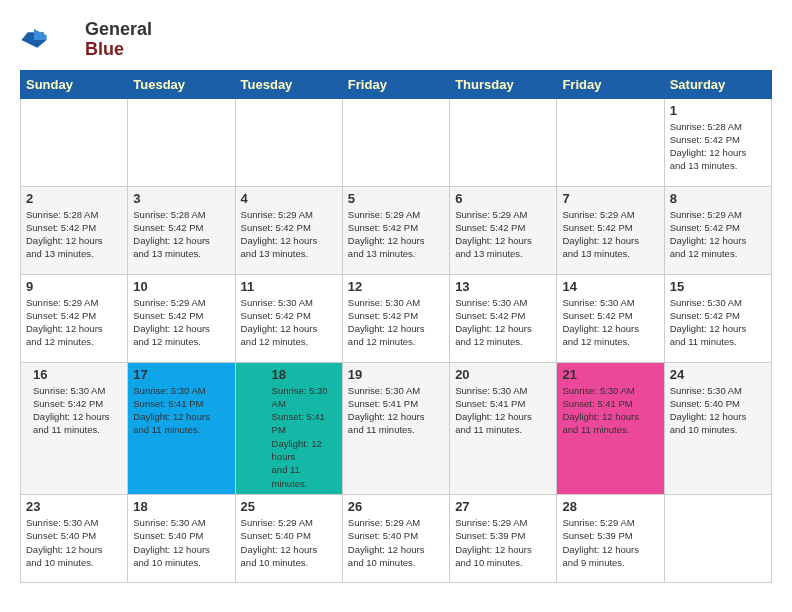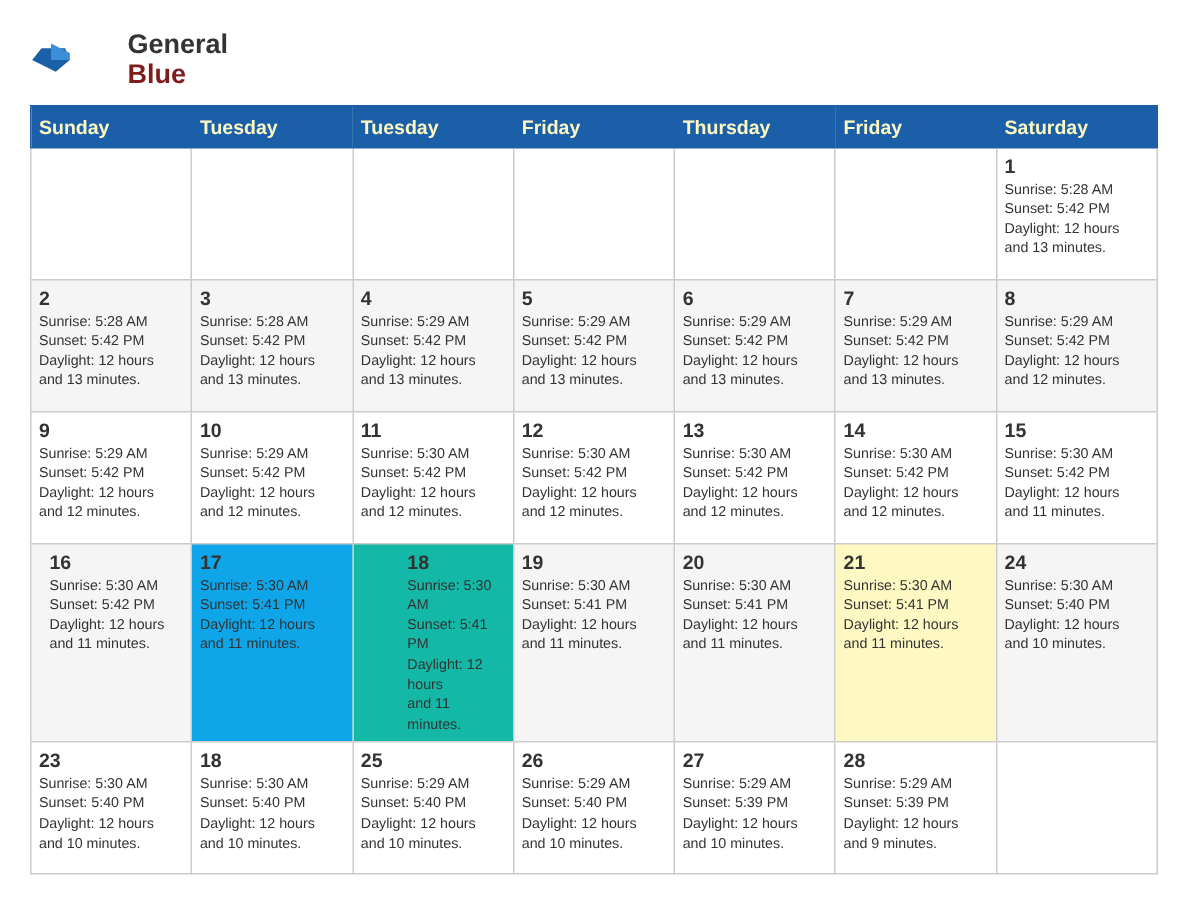--- a/index.html
+++ b/index.html
@@ -261,21 +261,21 @@
 Daylight: 12 hours
 and 11 minutes.</div>
         </td>
         <td style="background: rgb(245, 245, 245);">
           <span class="day-num">20</span>
           <div class="day-info" style="white-space: pre-line;">Sunrise: 5:30 AM
 Sunset: 5:41 PM
 Daylight: 12 hours
 and 11 minutes.</div>
         </td>
-        <td style="background: #fef9c3; margin-left: 48px;">
+        <td style="background: #ec4899; margin-left: 48px;">
           <span class="day-num">21</span>
           <div class="day-info" style="white-space: pre-line;">Sunrise: 5:30 AM
 Sunset: 5:41 PM
 Daylight: 12 hours
 and 11 minutes.</div>
         </td>
         <td style="background: rgb(245, 245, 245);">
           <span class="day-num">24</span>
           <div class="day-info" style="white-space: pre-line;">Sunrise: 5:30 AM
 Sunset: 5:40 PM

